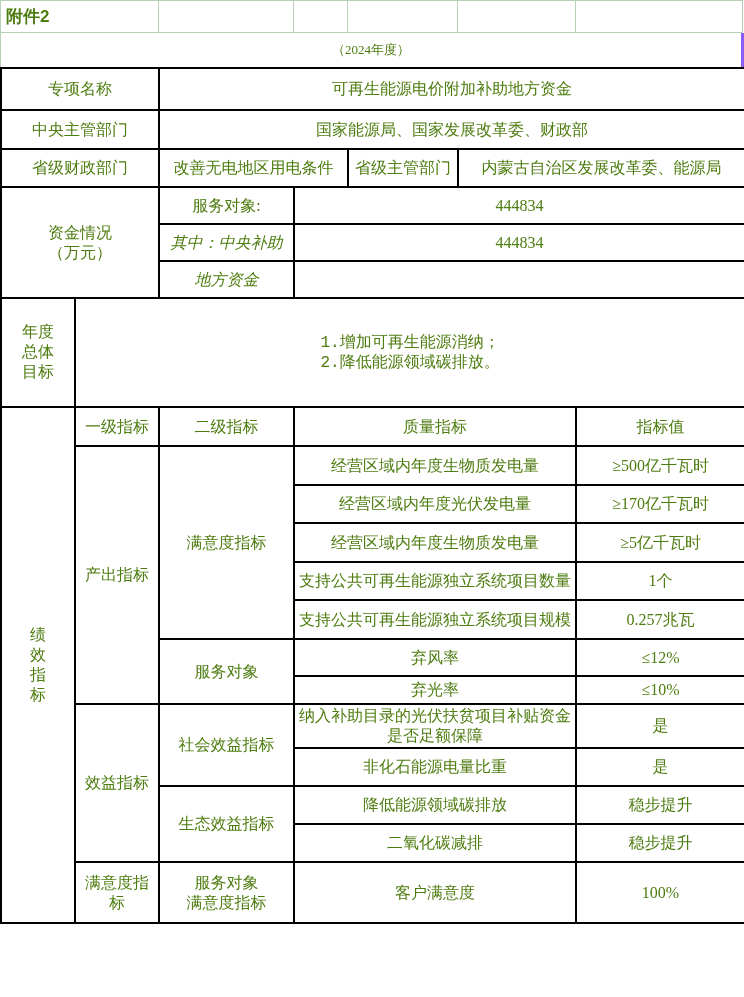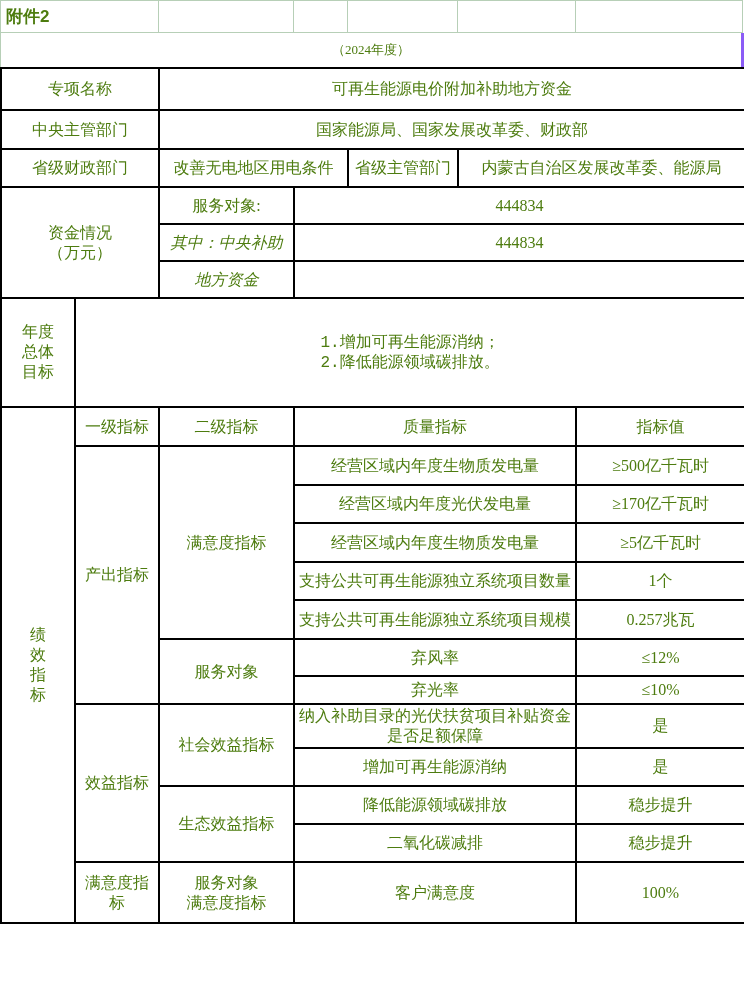--- a/index.html
+++ b/index.html
@@ -167,21 +167,21 @@
       <td colspan="3">弃光率</td>
       <td>≤10%</td>
     </tr>
     <tr class="h39">
       <td rowspan="4">效益指标</td>
       <td rowspan="2">社会效益指标</td>
       <td colspan="3">纳入补助目录的光伏扶贫项目补贴资金是否足额保障</td>
       <td>是</td>
     </tr>
     <tr class="h38">
-      <td colspan="3">增加可再生能源消纳</td>
+      <td colspan="3">非化石能源电量比重</td>
       <td>是</td>
     </tr>
     <tr class="h38">
       <td rowspan="2">生态效益指标</td>
       <td colspan="3">降低能源领域碳排放</td>
       <td>稳步提升</td>
     </tr>
     <tr class="h38">
       <td colspan="3">二氧化碳减排</td>
       <td>稳步提升</td>

